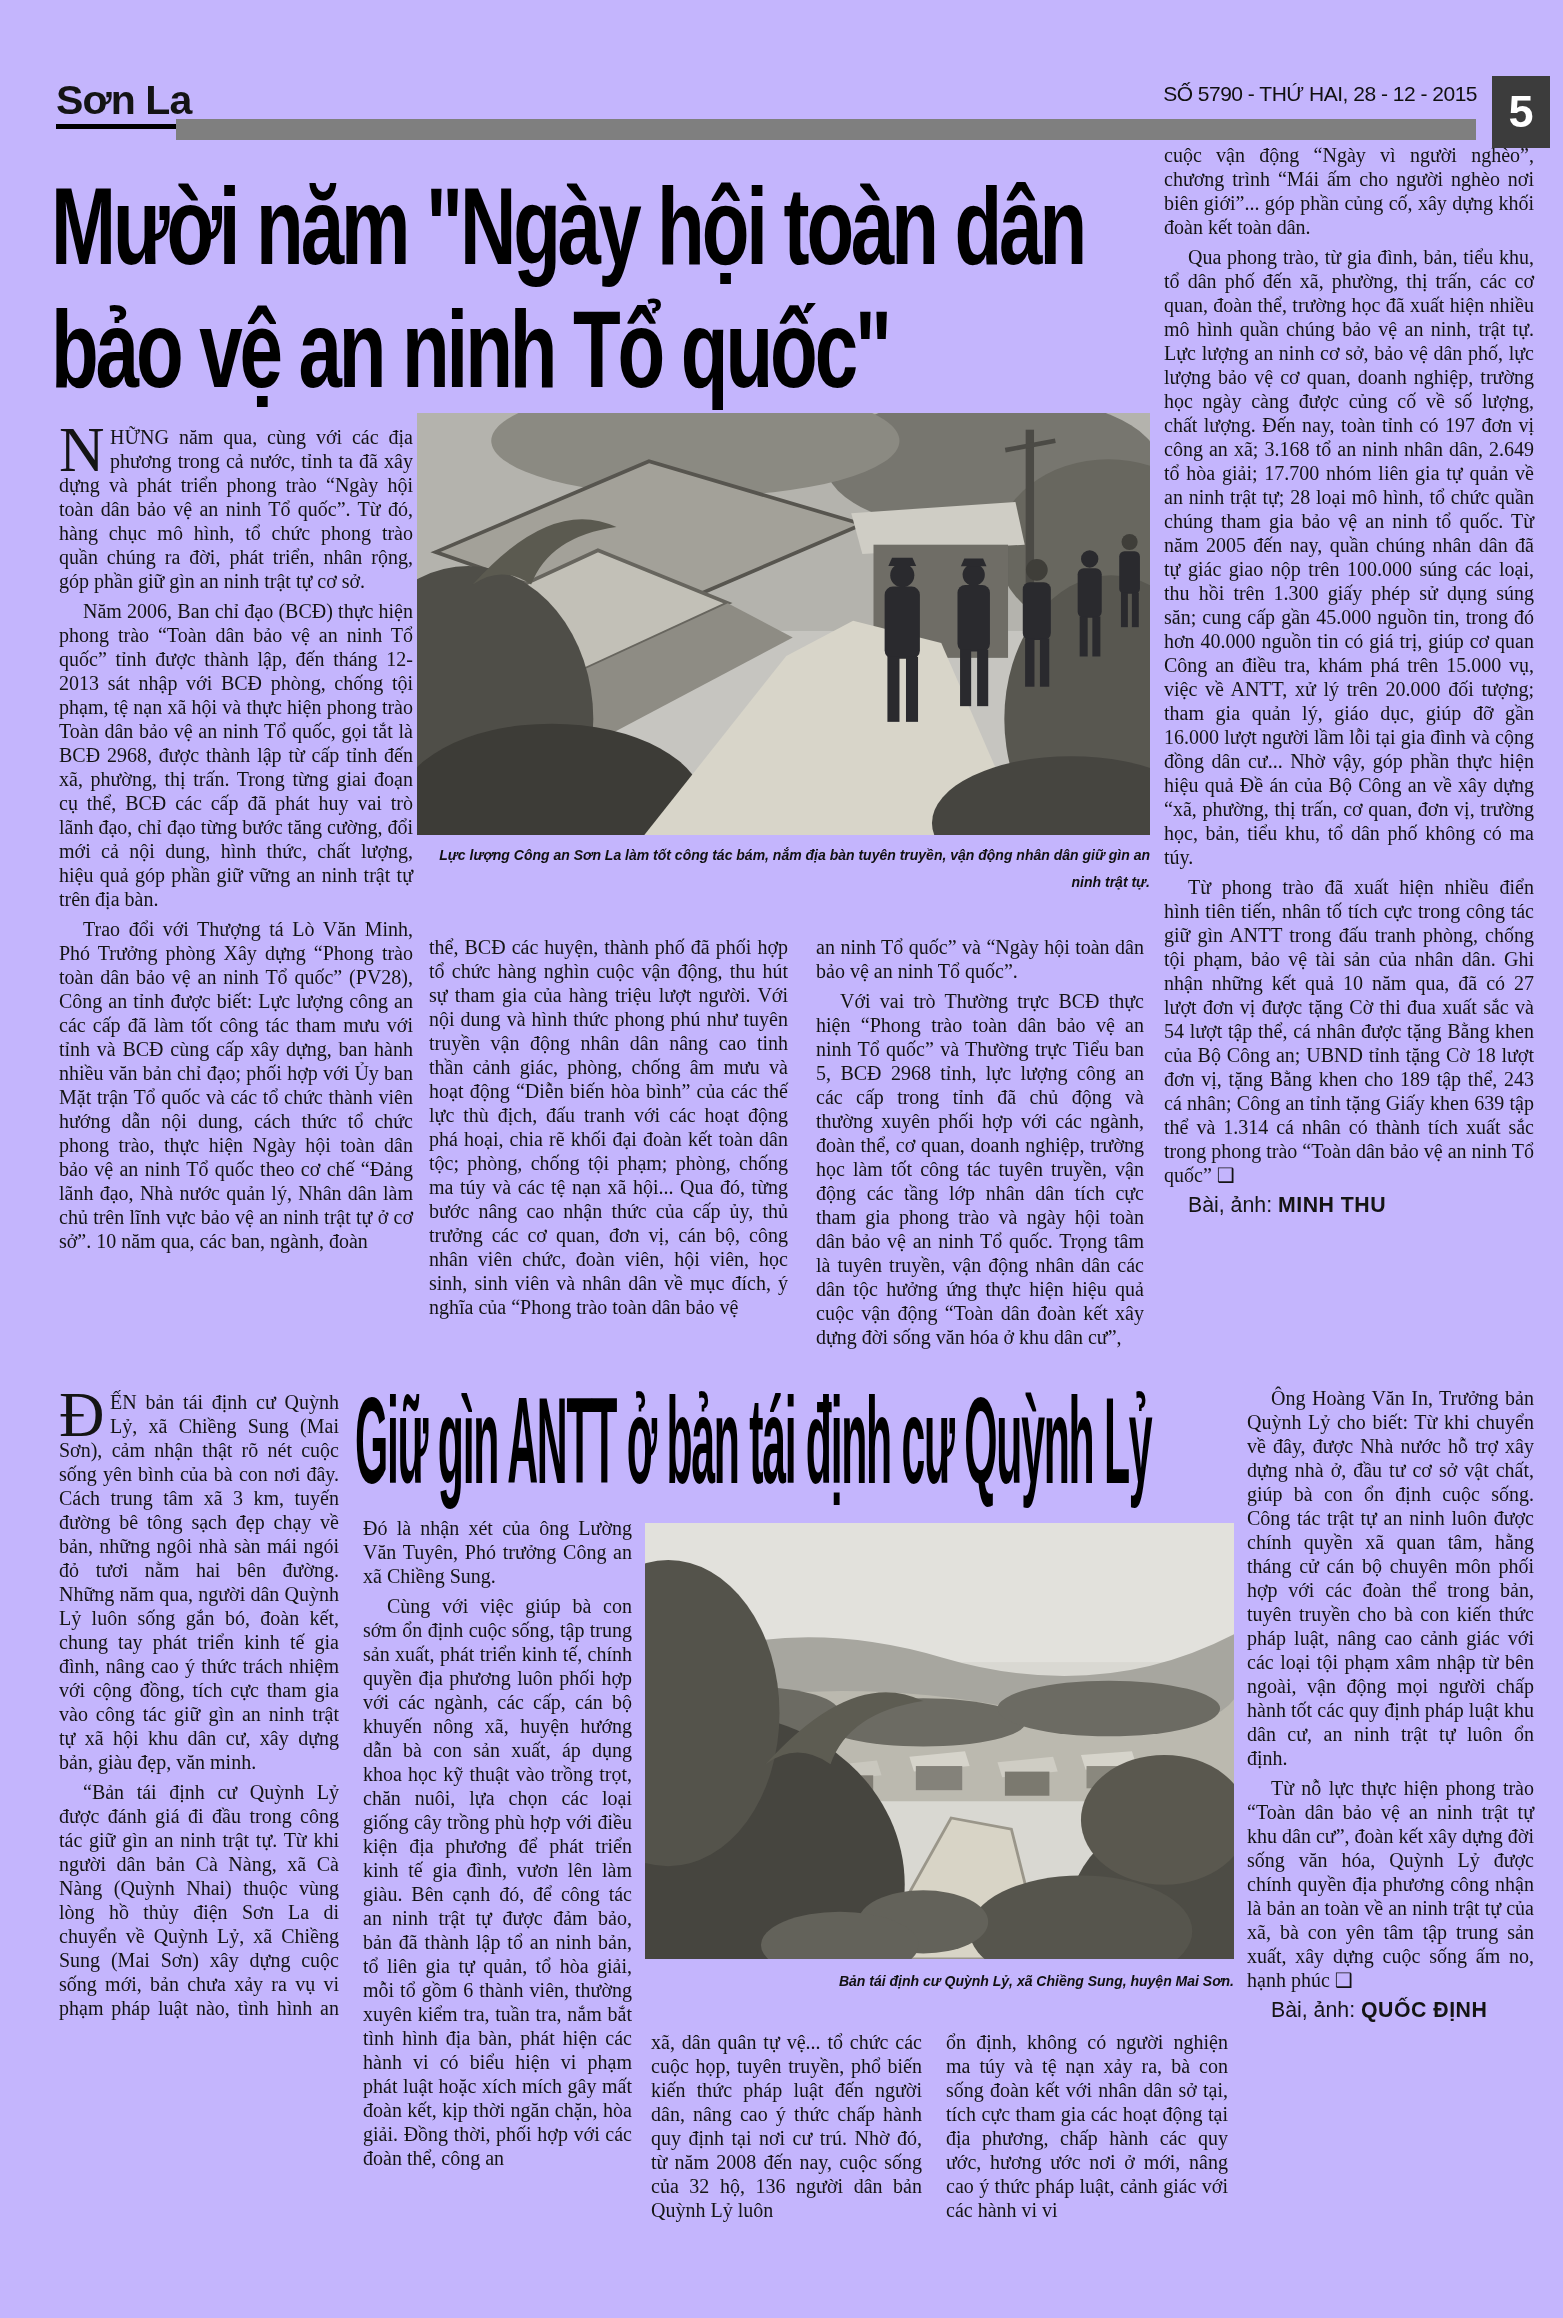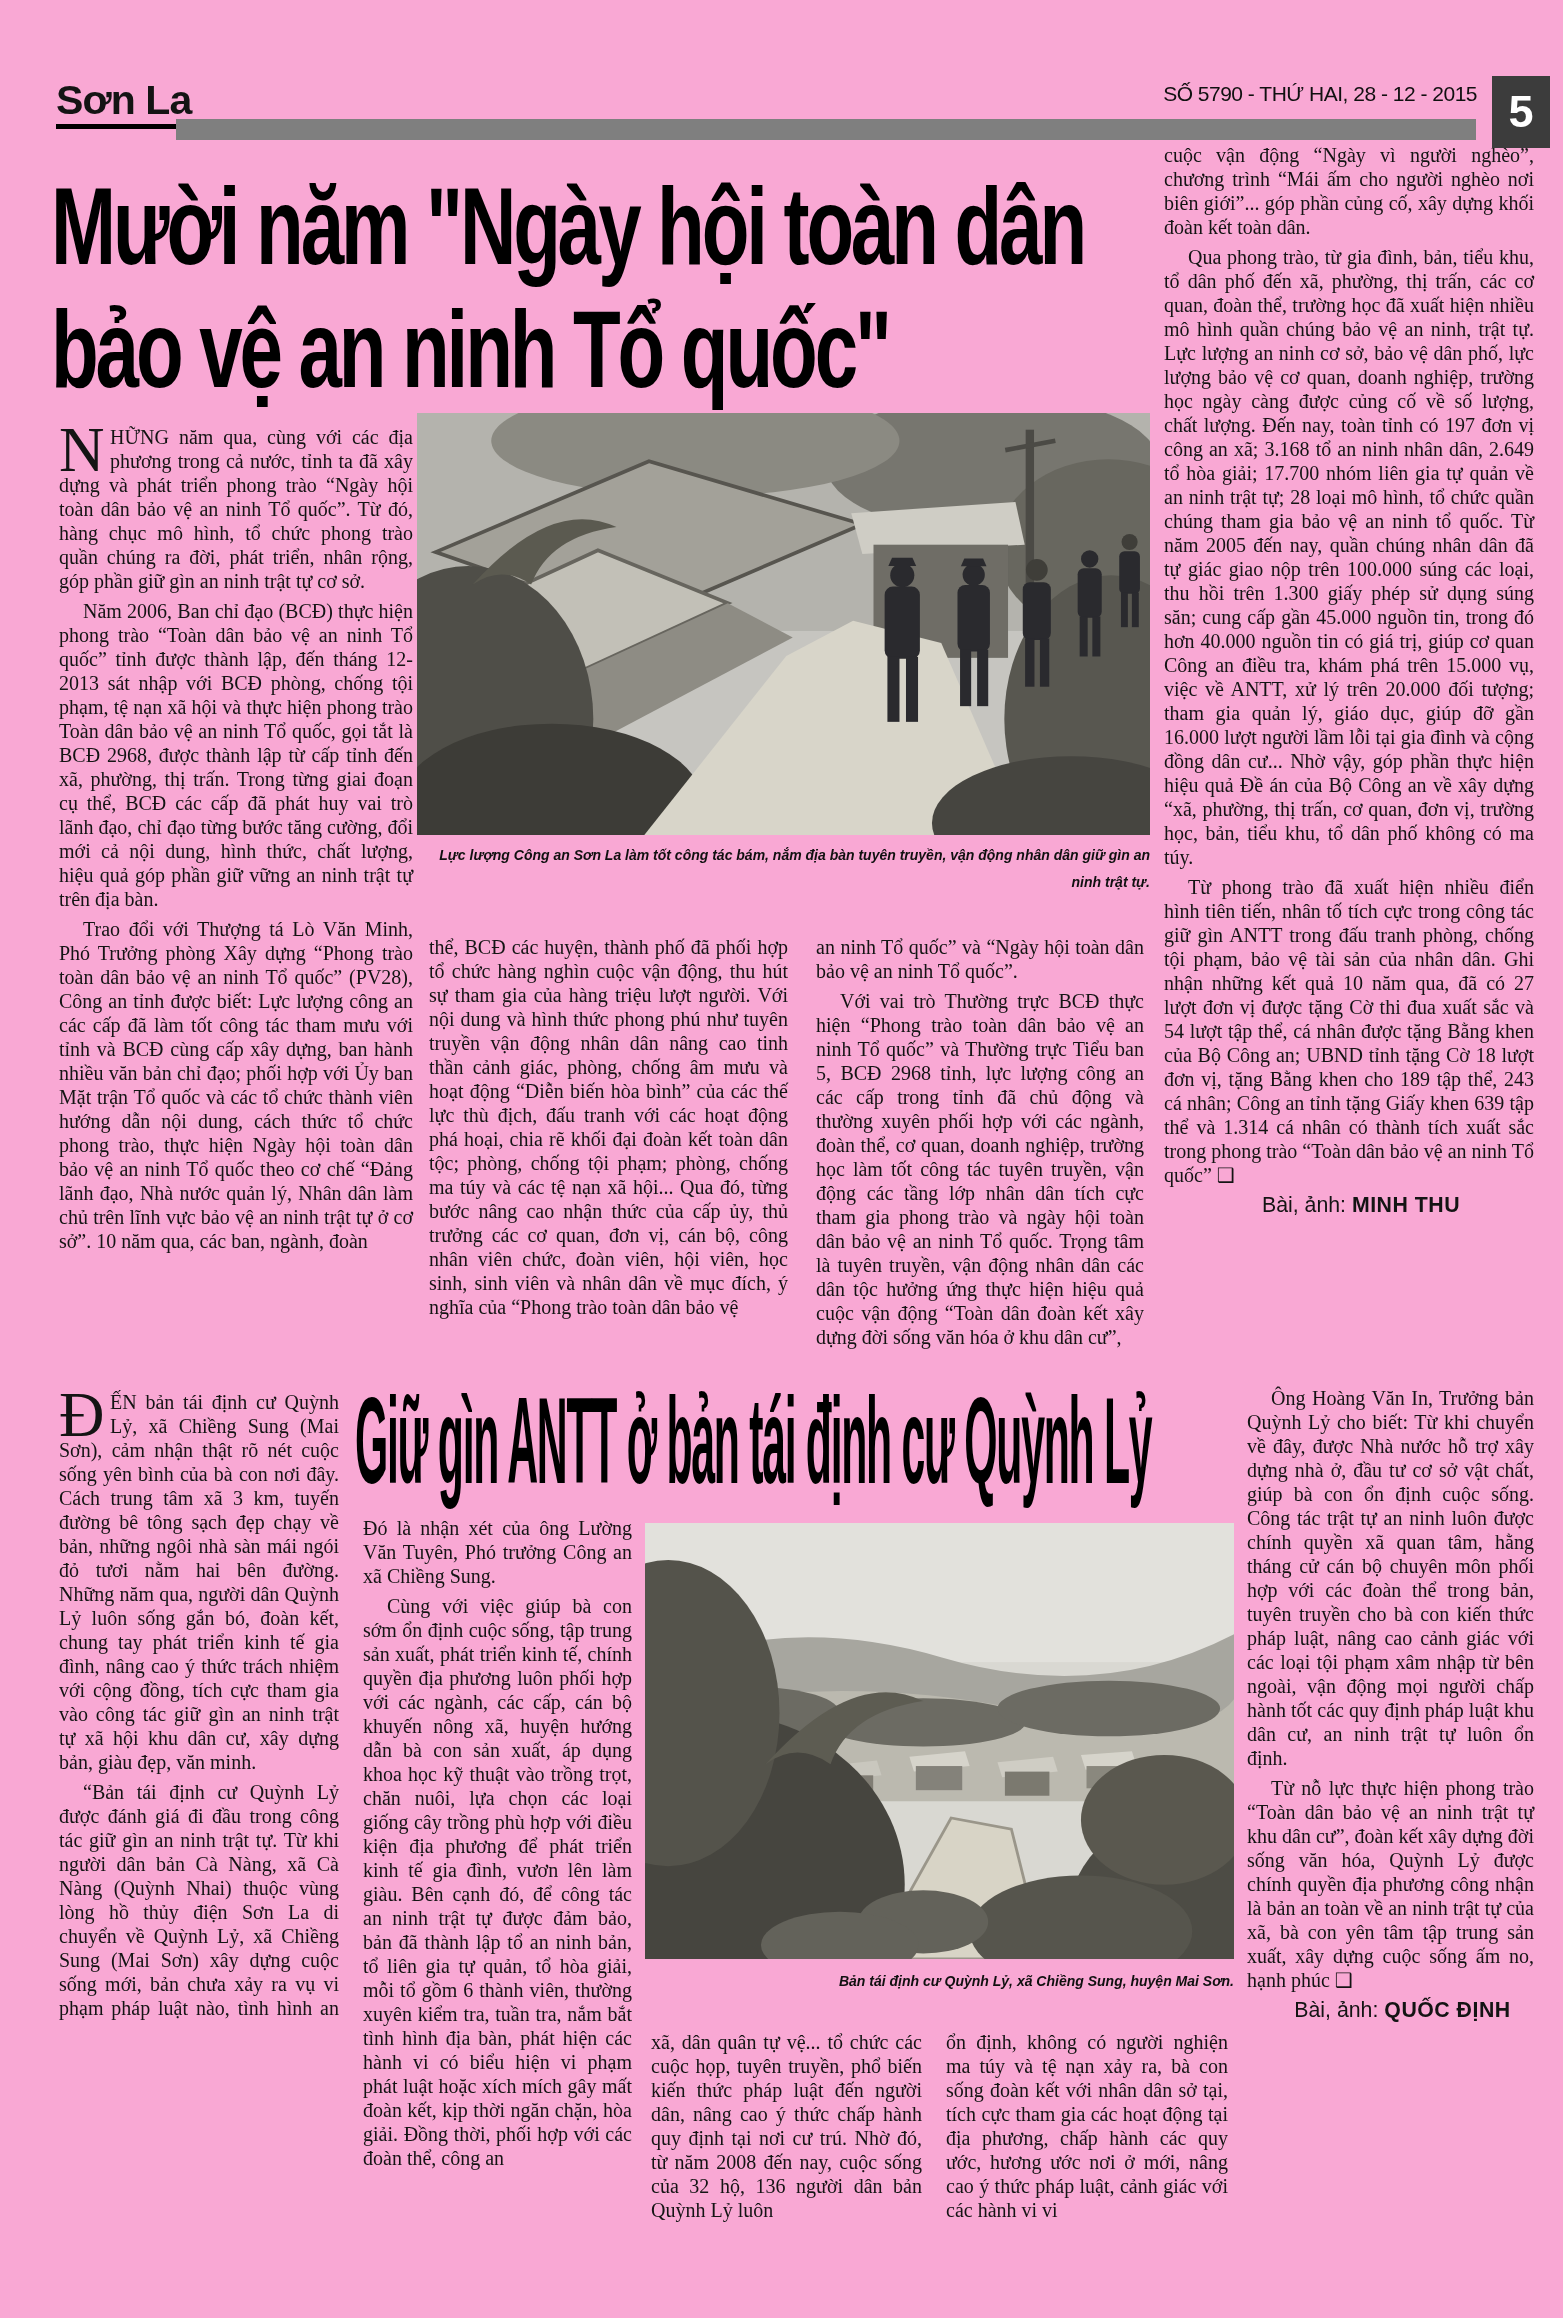--- a/index.html
+++ b/index.html
@@ -1,16 +1,16 @@
 <!DOCTYPE html>
 <html style="font-size:15px"><head>
 <meta charset="utf-8">
 <style>
   html,body{margin:0;padding:0;background:#e8e8e8;}
-  #page{position:relative;width:1564px;height:2319px;background:#f9a8d4;color:#141414;overflow:hidden;
+  #page{position:relative;width:1564px;height:2319px;background:#c4b5fd;color:#141414;overflow:hidden;
         font-family:"Liberation Serif", serif;}
   
   .brand{position:absolute;left:56px;top:80px;font-family:"Liberation Sans",sans-serif;
          font-weight:bold;font-size:41px;letter-spacing:-0.9px;border-bottom:5.6px solid #000;
          padding:0 3.7px 2.8px 0;line-height:1;}
   .graybar{position:absolute;left:176px;top:119px;width:1300px;height:21.3px;background:#7f7f7f;}
   .issue{position:absolute;right:87px;top:82px;font-family:"Liberation Sans",sans-serif;
          font-size:21px;letter-spacing:-0.5px;color:#101010;}
   .pagebox{position:absolute;left:1492px;top:76px;width:58px;height:72px;background:#3c3c3c;
            color:#fff;font-family:"Liberation Sans",sans-serif;font-weight:bold;font-size:45px;
@@ -20,21 +20,21 @@
   .h1-scale{transform:scale(0.84,1.18);transform-origin:top left;font-family:"Liberation Sans",sans-serif;
             font-weight:bold;font-size:93px;line-height:104px;letter-spacing:-3.7px;white-space:nowrap;color:#000;}
   .h2-wrap{position:absolute;left:355px;top:1377px;width:881px;height:139px;overflow:visible;}
   .h2-scale{transform:scale(0.46,1.32);transform-origin:top left;font-family:"Liberation Sans",sans-serif;
             font-weight:bold;font-size:93px;line-height:96px;letter-spacing:-2.8px;white-space:nowrap;color:#000;}
   
   .col{position:absolute;overflow:hidden;text-align:justify;font-size:20px;line-height:24px;}
   .col p{margin:6px;text-indent:24px;}
   .col p.noindent{text-indent:0;}
   .dropcap{float:left;font-size:63px;line-height:46px;padding:1.9px 5.6px 0 0;font-family:"Liberation Serif",serif;}
-  .byline{text-align:center;font-family:"Liberation Sans",sans-serif;font-size:21.3px;margin-top:3.7px;text-indent:0;}
+  .byline{text-align:left;font-family:"Liberation Sans",sans-serif;font-size:21.3px;margin-top:3.7px;text-indent:0;}
   .byline .name{font-weight:bold;letter-spacing:0.5px;}
   
   .photo{position:absolute;background:#cfcfcb;overflow:hidden;}
   .photo svg{display:block;width:100%;height:100%;}
   .caption{position:absolute;font-family:"Liberation Sans",sans-serif;font-weight:bold;font-style:italic;
            font-size:14px;line-height:27px;color:#101010;text-align:right;}
 </style>
 </head>
 <body>
 

